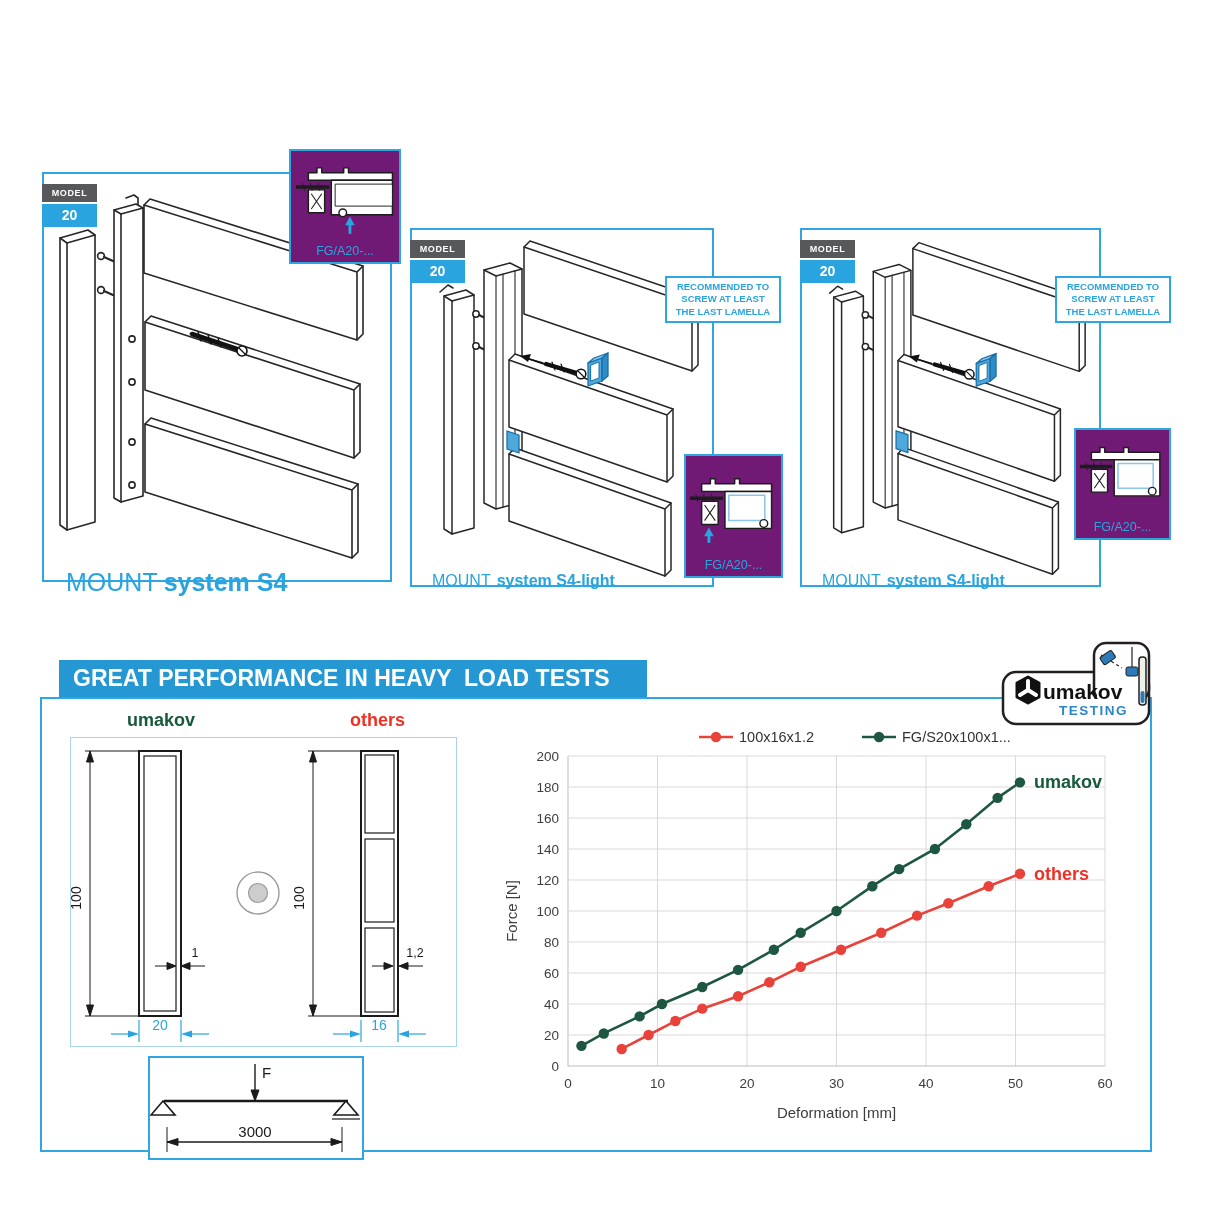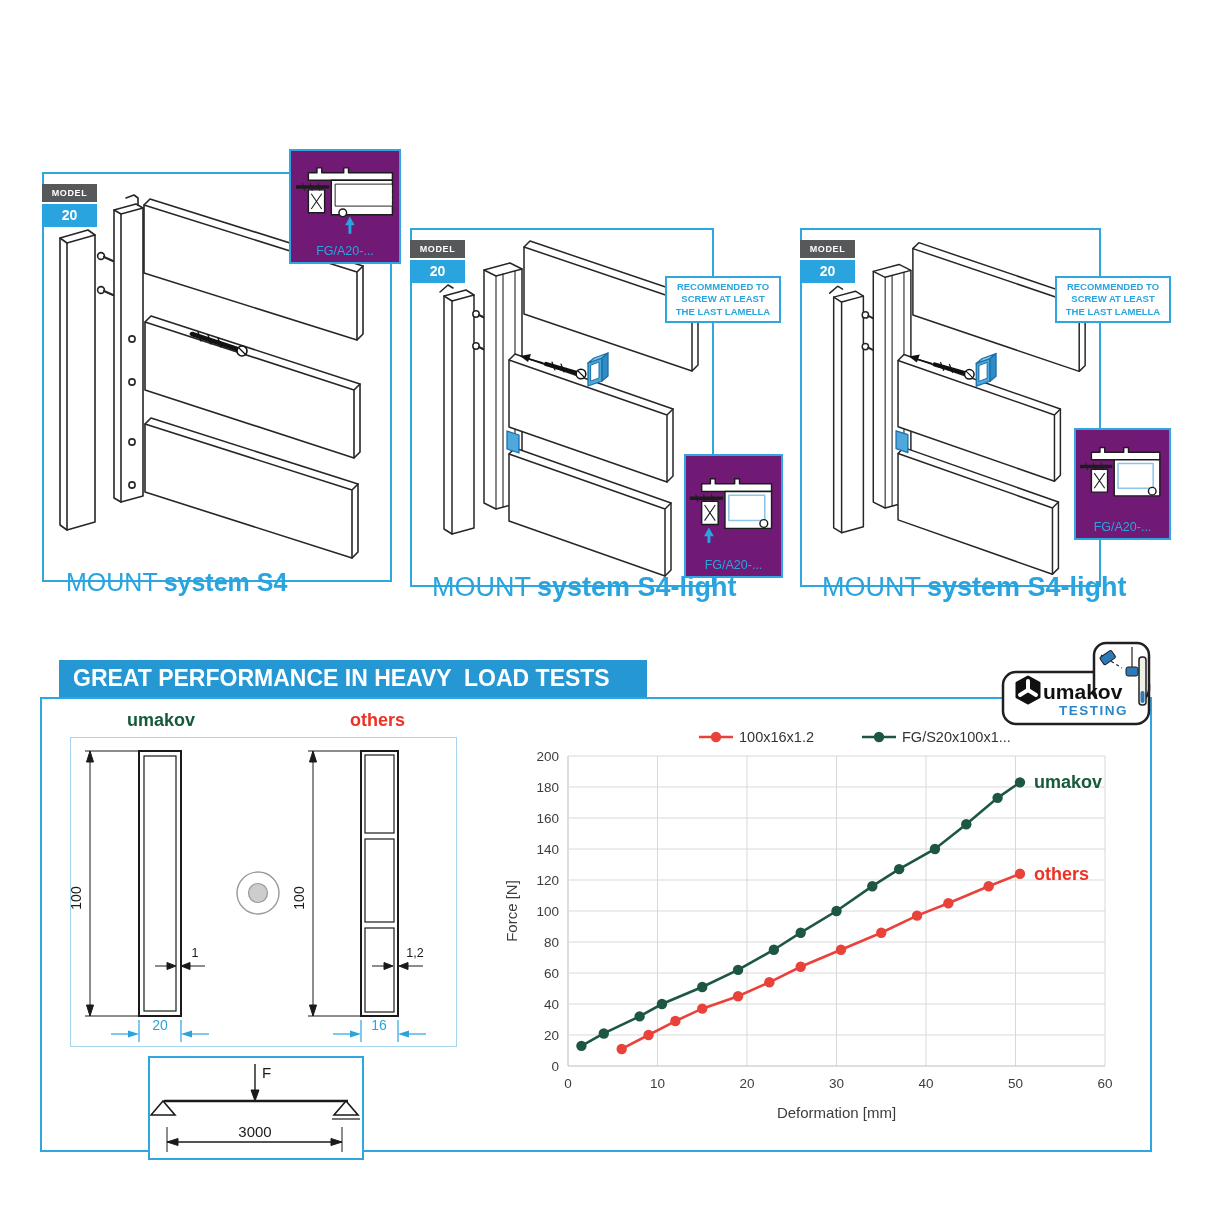--- a/index.html
+++ b/index.html
@@ -10,21 +10,21 @@
   .p1{left:42px;top:172px;width:346px;height:406px;}
   .p2{left:410px;top:228px;width:300px;height:355px;}
   .p3{left:800px;top:228px;width:297px;height:355px;}
   .iso{position:absolute;left:0;top:0;width:100%;height:100%;}
   .model-badge{position:absolute;left:-2px;top:10px;width:55px;z-index:5;}
   .model-top{background:#57585A;color:#fff;font-size:9px;font-weight:bold;text-align:center;
              padding:4px 0;letter-spacing:.6px;border-bottom:2px solid #fff;}
   .model-num{background:#29A4DE;color:#fff;font-size:14px;font-weight:bold;text-align:center;padding:3px 0 4px;}
   .caption{position:absolute;color:#29A4DE;white-space:nowrap;z-index:4;margin-top:42px;}
   .p1 .caption{left:22px;top:352px;font-size:25px;}
-  .p2 .caption,.p3 .caption{left:20px;top:300px;font-size:27px;}
+  .p2 .caption,.p3 .caption{left:20px;top:300px;font-size:16px;}
   .caption .cap-bold{font-weight:bold;margin-left:6px;}
   .inset{position:absolute;border:2px solid #2FA6E0;background:#701a75;z-index:6;
          display:flex;flex-direction:column;align-items:center;justify-content:space-between;}
   .inset svg{flex:1 1 auto;width:92%;}
   .inset-label{color:#29A4DE;font-size:12.5px;padding:0 0 4px 0;}
   .i1{left:245px;top:-25px;width:108px;height:111px;}
   .i2{left:272px;top:224px;width:95px;height:120px;}
   .i3{left:272px;top:198px;width:93px;height:108px;}
   .note{position:absolute;left:253px;top:14px;width:110px;border:2px solid #2FA6E0;color:#29A4DE;
         font-size:9.5px;font-weight:bold;text-align:center;line-height:1.3;padding:3px 1px;background:#fff;z-index:6;margin-top:32px;}

